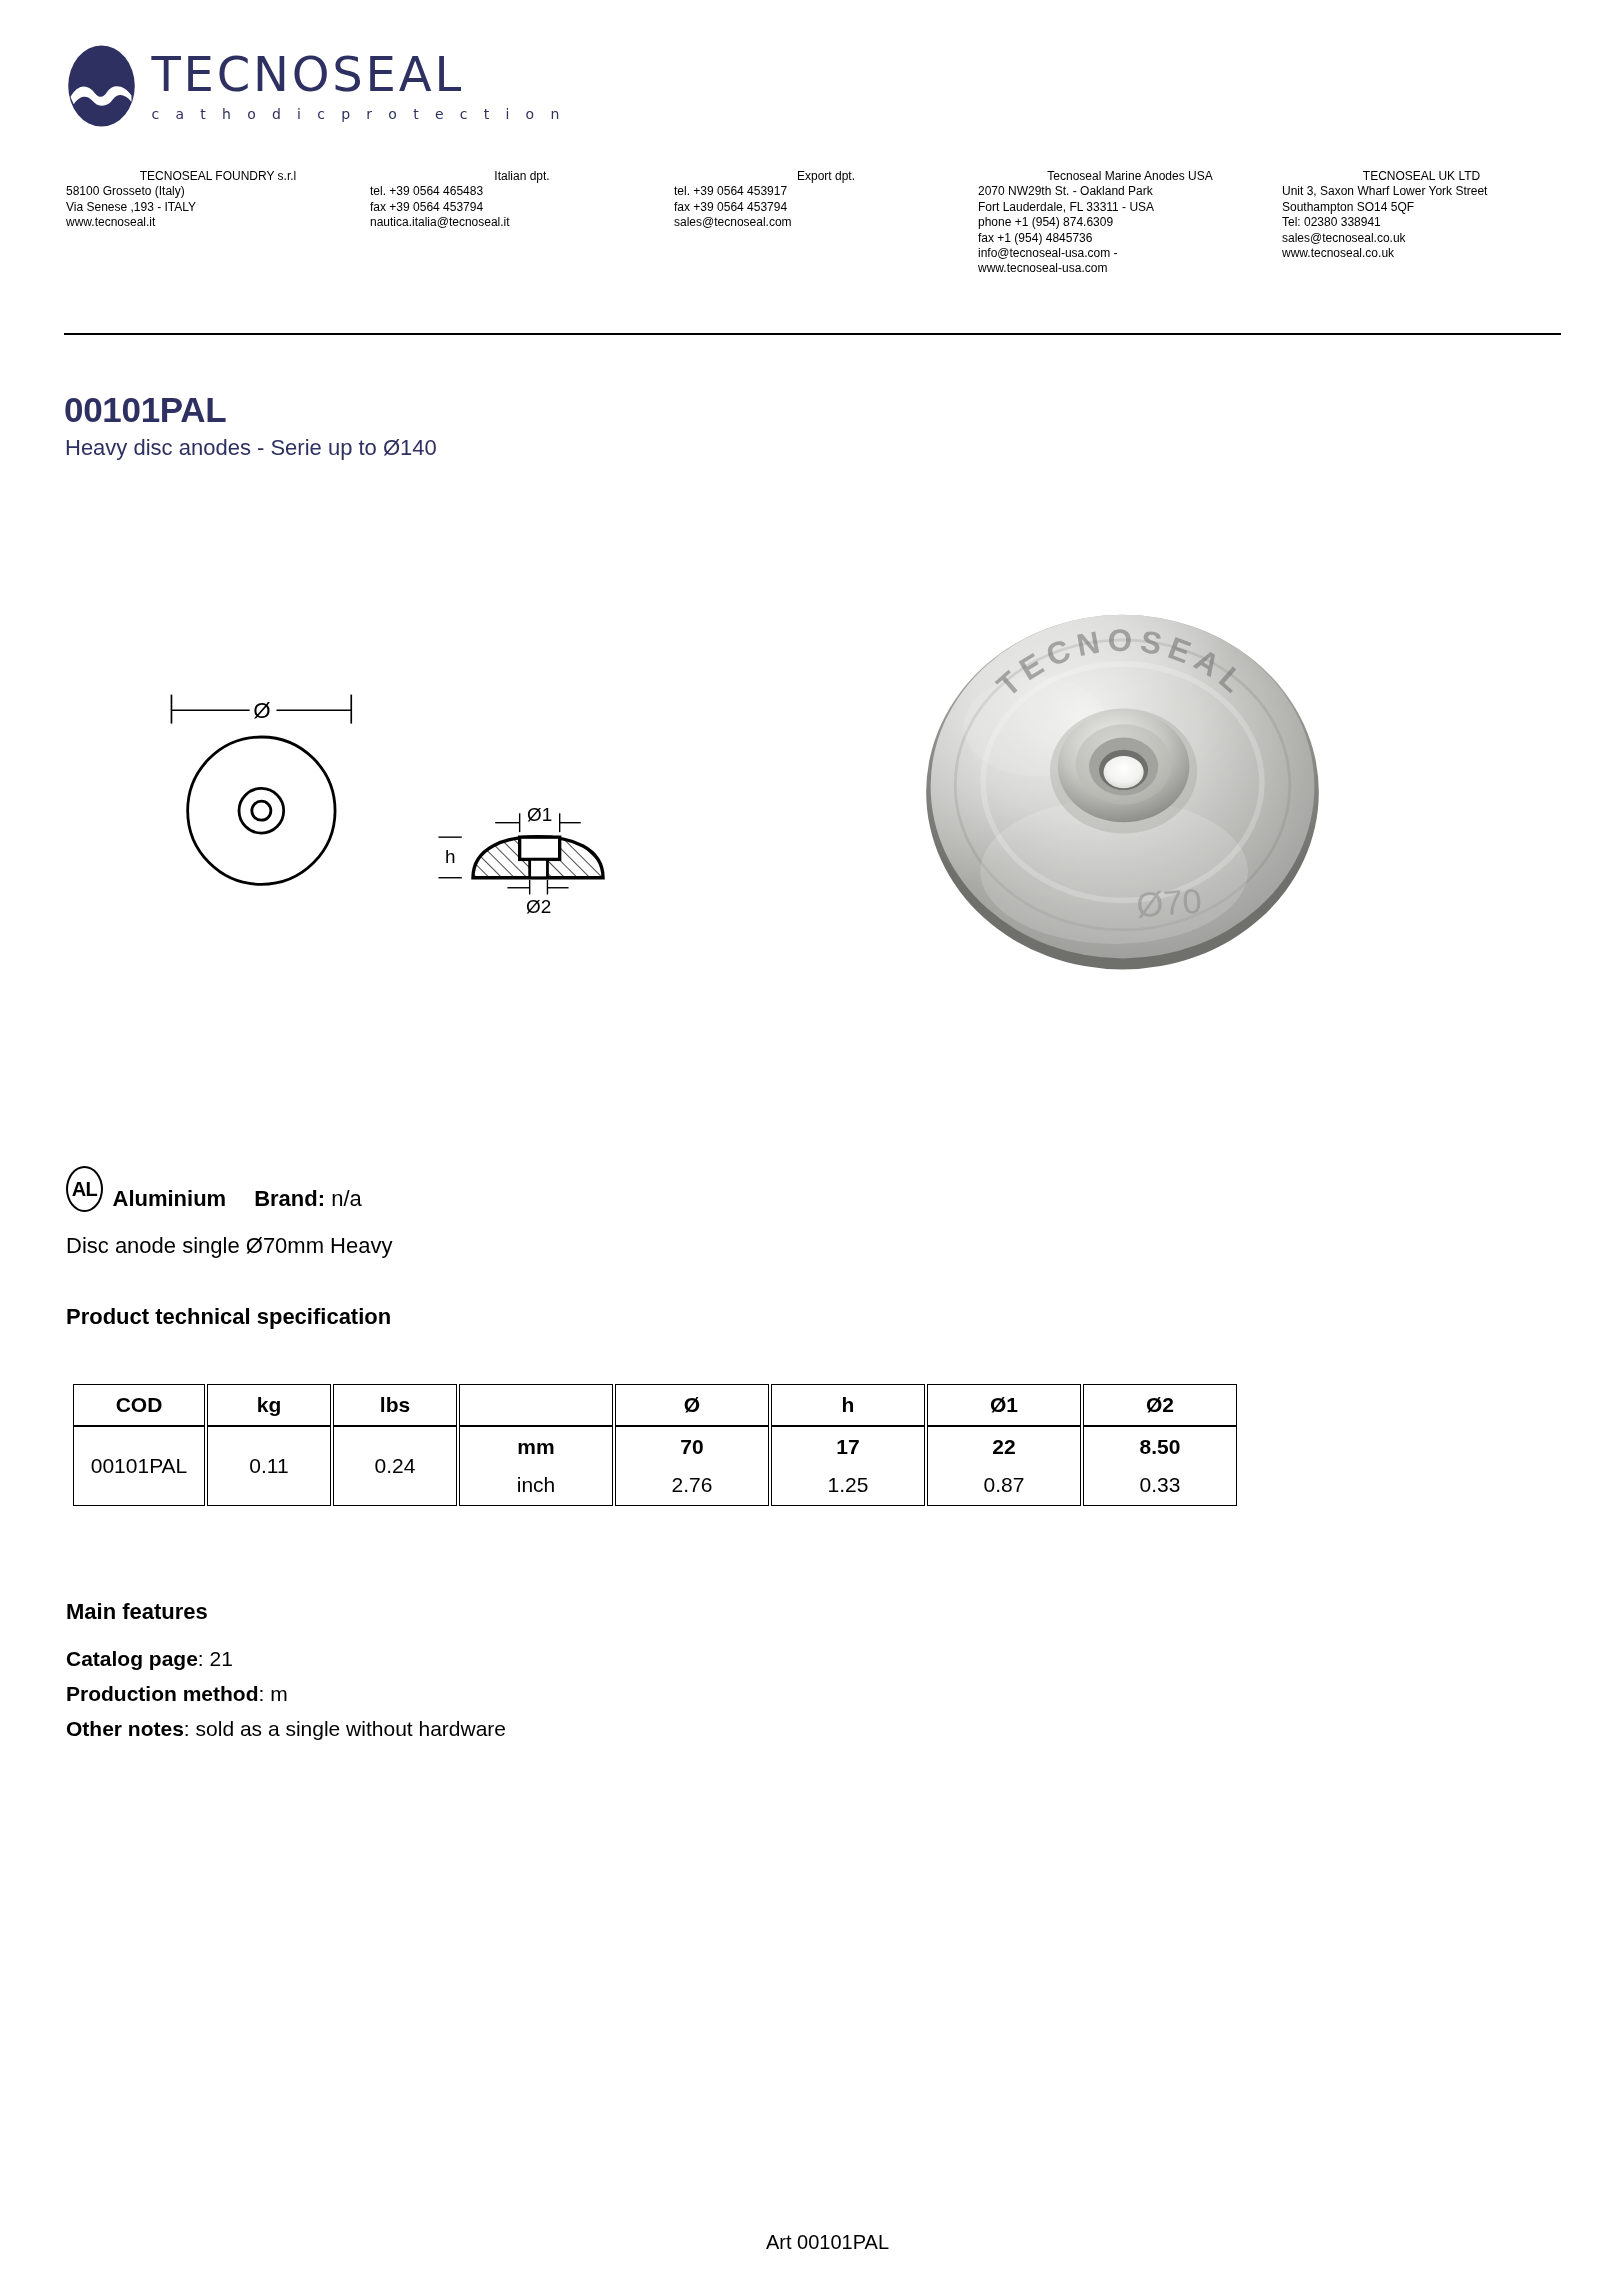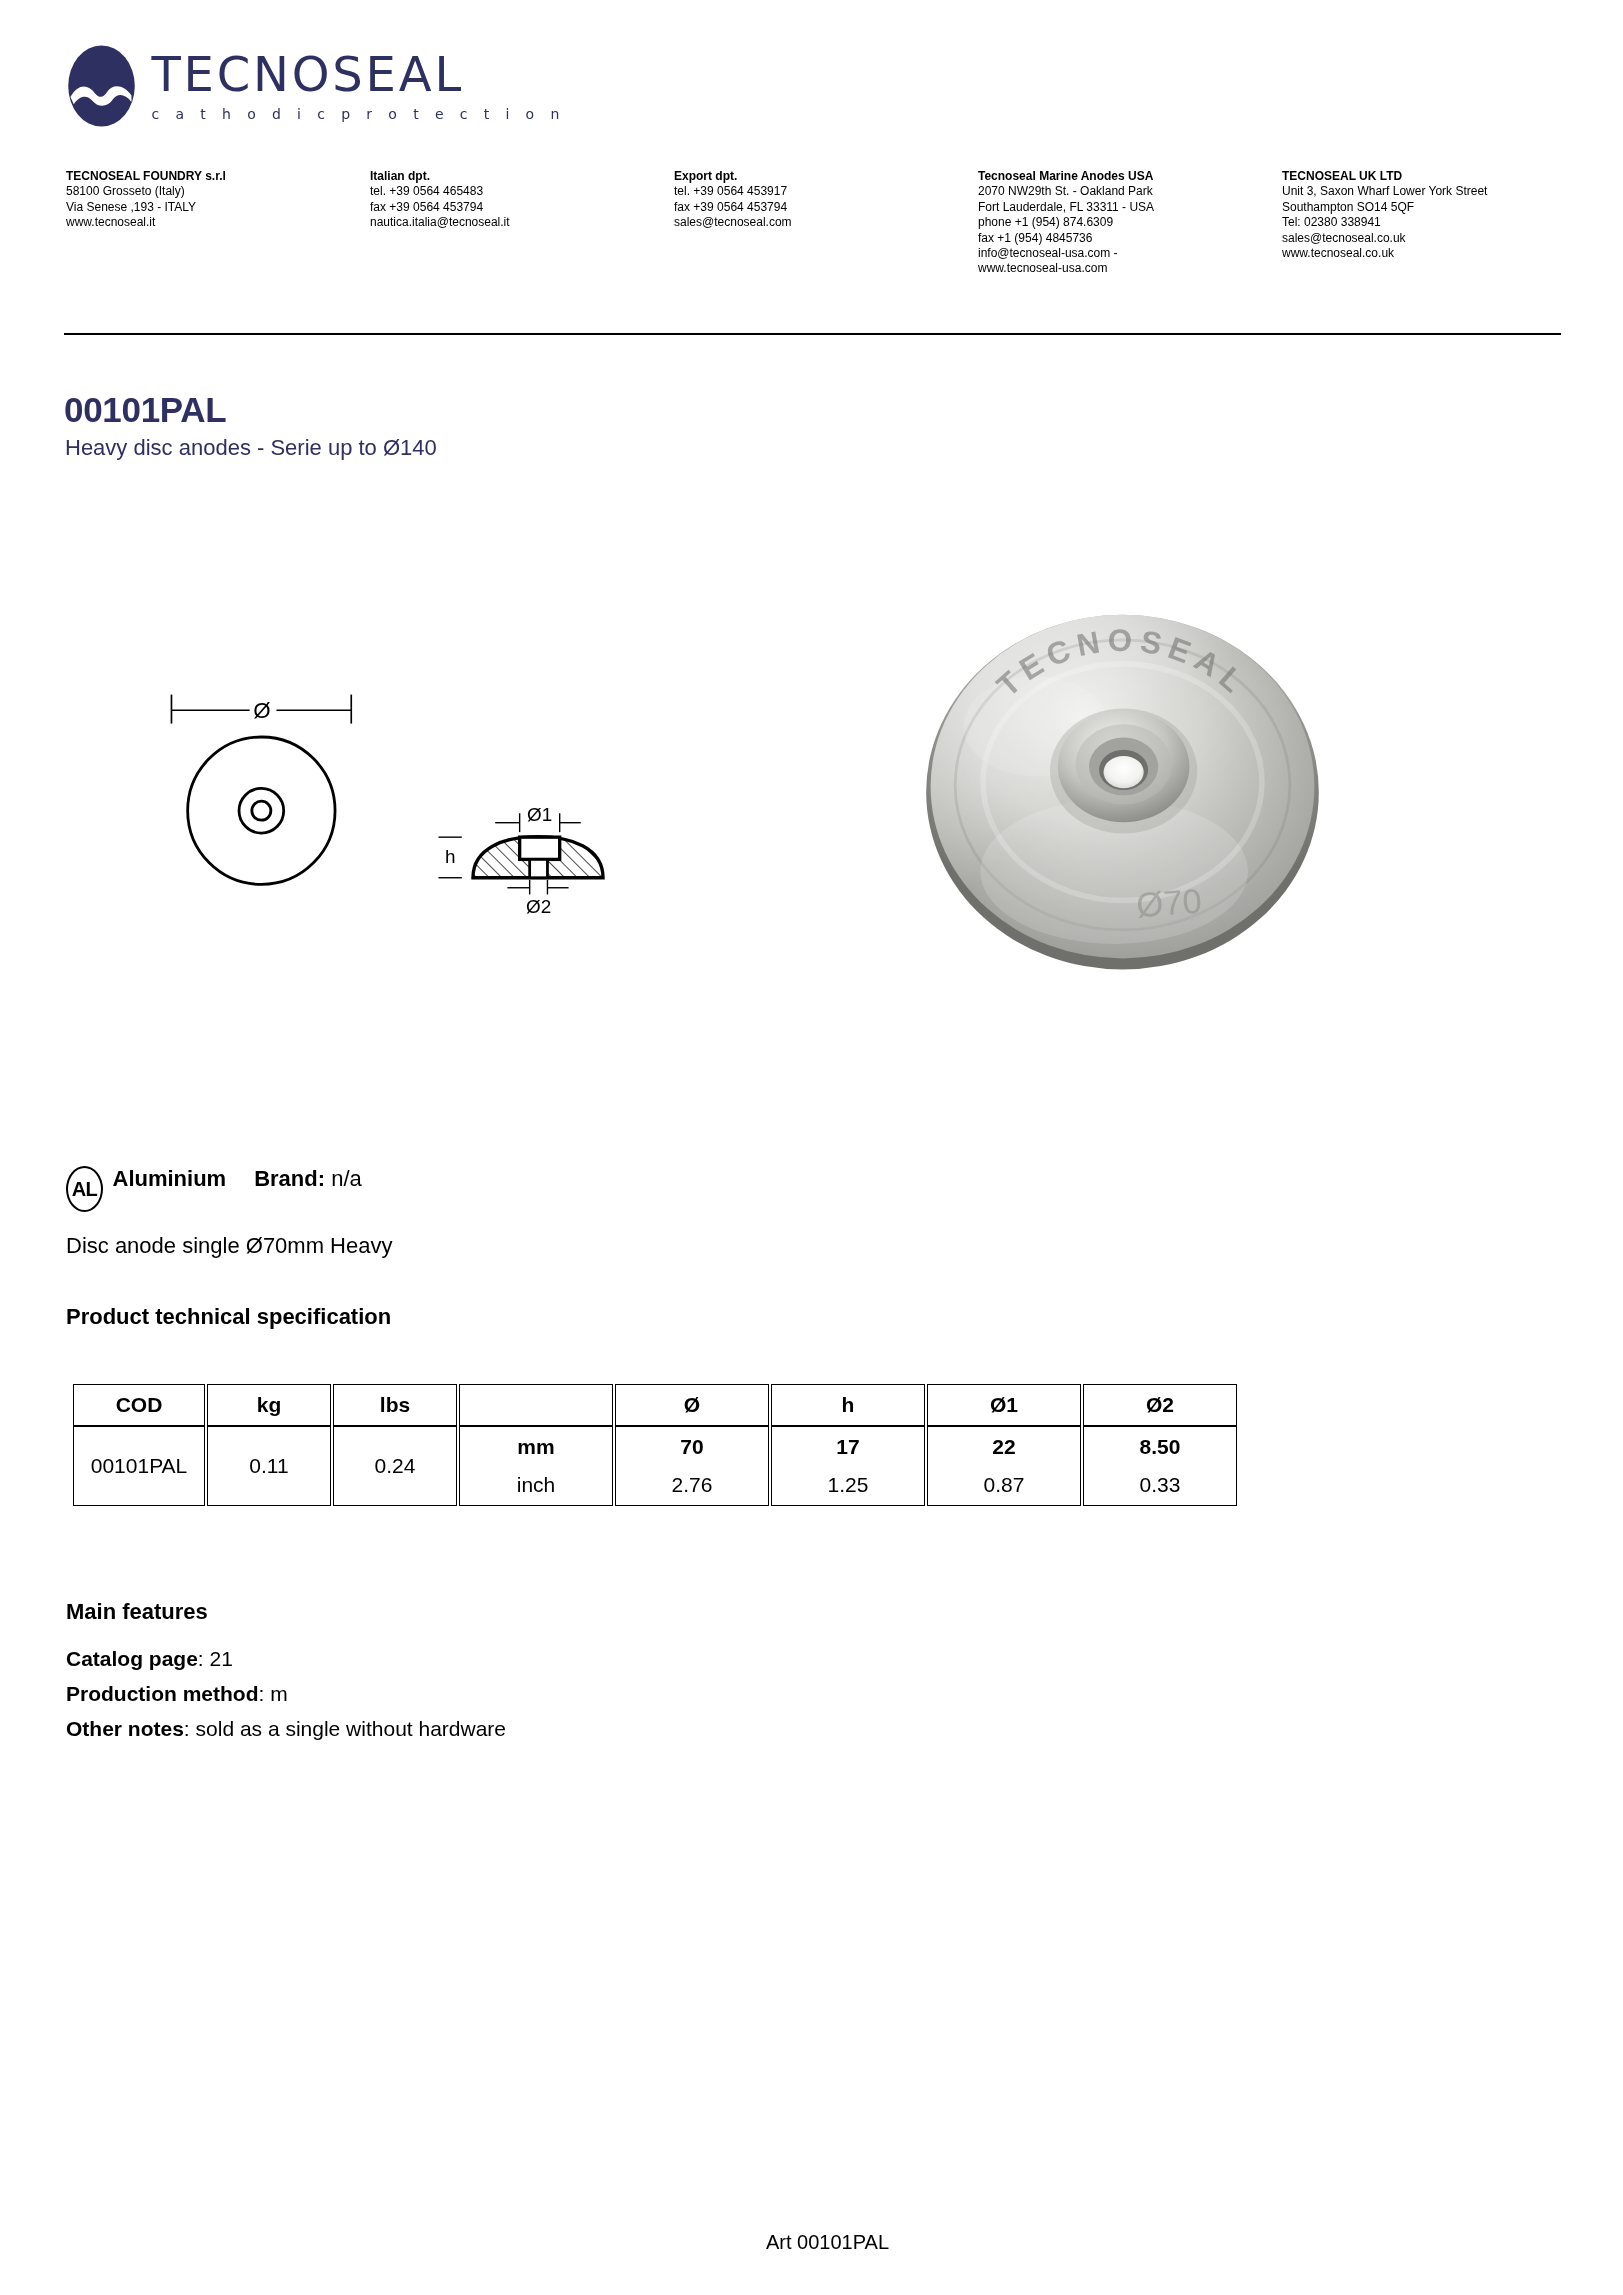--- a/index.html
+++ b/index.html
@@ -47,21 +47,21 @@
   
   .contacts {
     position: absolute;
     left: 66px;
     top: 169px;
     width: 1495px;
     display: flex;
     align-items: flex-start;
   }
   .contact-col { font-size: 12px; line-height: 1.285; color: #000; }
-  .contact-col .ct-title { font-weight: bold; }
+  .contact-col .ct-title { font-weight: normal; text-align: center; }
   .contact-col .ct-line { white-space: nowrap; }
   .c0 { width: 304px; }
   .c1 { width: 304px; }
   .c2 { width: 304px; }
   .c3 { width: 304px; }
   .c4 { width: 279px; }
 
   .rule {
     position: absolute;
     left: 64px;
@@ -102,21 +102,21 @@
     width: 541px;
     height: 463px;
   }
 
   
   .material-row {
     position: absolute;
     left: 66px;
     top: 1166px;
     display: flex;
-    align-items: flex-start;
+    align-items: flex-end;
   }
   .al-badge {
     width: 37px; height: 46px;
     border: 2.2px solid #000;
     border-radius: 50%;
     display: flex; align-items: center; justify-content: center;
     font-size: 20px; font-weight: bold; letter-spacing: -0.6px;
     flex: none;
   }
   .material-name {

